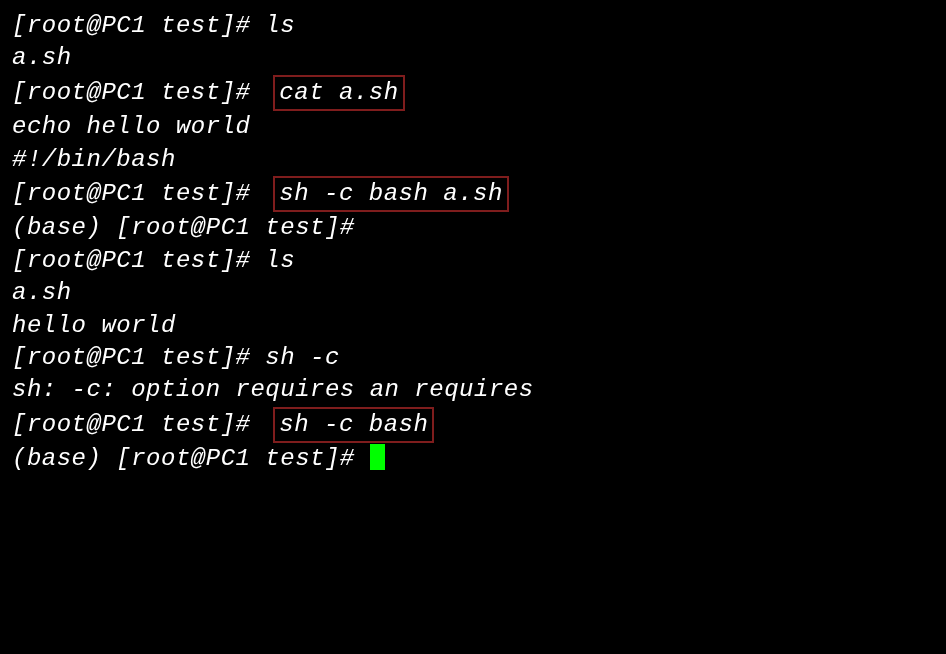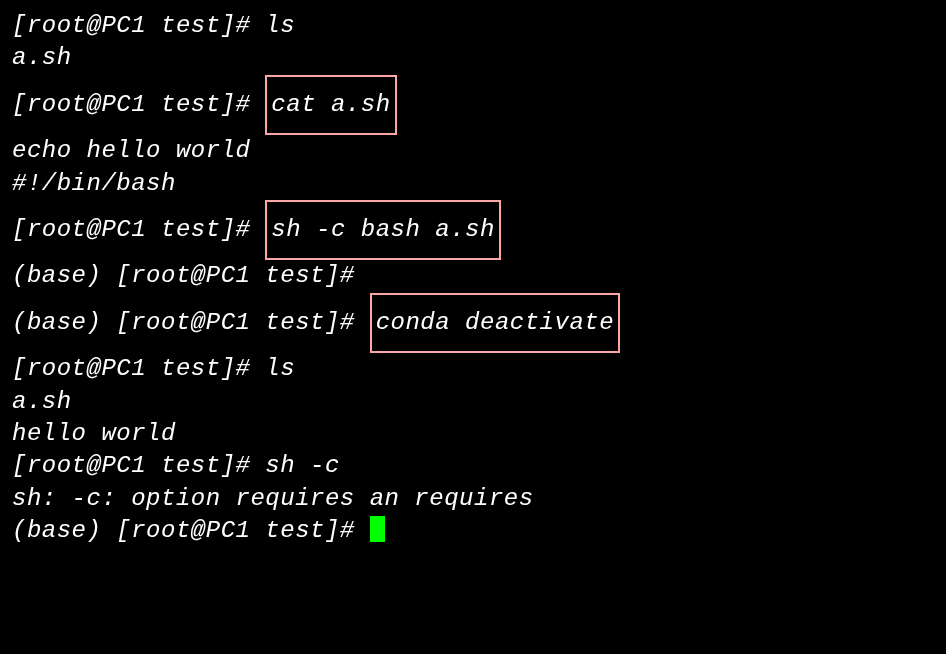--- a/index.html
+++ b/index.html
@@ -17,23 +17,24 @@
       height: 654px;
       padding: 10px 12px;
       line-height: 1.35;
       letter-spacing: 0.5px;
       overflow: hidden;
     }
     .line {
       white-space: pre;
     }
     .highlight-box {
-      border: 2px solid #fca5a5;
-      padding: 12px 4px;
+      border: 2px solid #7f1d1d;
+      padding: 0 4px;
       display: inline-block;
+      margin-left: 8px;
     }
     .cursor {
       background: #00ff00;
       display: inline-block;
       width: 15px;
       height: 26px;
       vertical-align: text-bottom;
       margin-bottom: 2px;
     }
   </style>
@@ -41,20 +42,20 @@
 <body>
 
 <div id="terminal">
     <div class="line"><span>[root@PC1 test]# </span><span>ls</span></div>
     <div class="line"><span>a.sh</span></div>
     <div class="line"><span>[root@PC1 test]# </span><span class="highlight-box">cat a.sh</span></div>
     <div class="line"><span>echo hello world</span></div>
     <div class="line"><span>#!/bin/bash</span></div>
     <div class="line"><span>[root@PC1 test]# </span><span class="highlight-box">sh -c bash a.sh</span></div>
     <div class="line"><span>(base) [root@PC1 test]#</span></div>
-    <div class="line"><span>(base) [root@PC1 test]# </span><span class="highlight-box">conda deactivate</span></div>
     <div class="line"><span>[root@PC1 test]# </span><span>ls</span></div>
     <div class="line"><span>a.sh</span></div>
     <div class="line"><span>hello world</span></div>
     <div class="line"><span>[root@PC1 test]# </span><span>sh -c</span></div>
     <div class="line"><span>sh: -c: option requires an requires</span></div>
+    <div class="line"><span>[root@PC1 test]# </span><span class="highlight-box">sh -c bash</span></div>
     <div class="line"><span>(base) [root@PC1 test]# </span><span class="cursor"></span></div>
   </div>
 
 </body></html>

